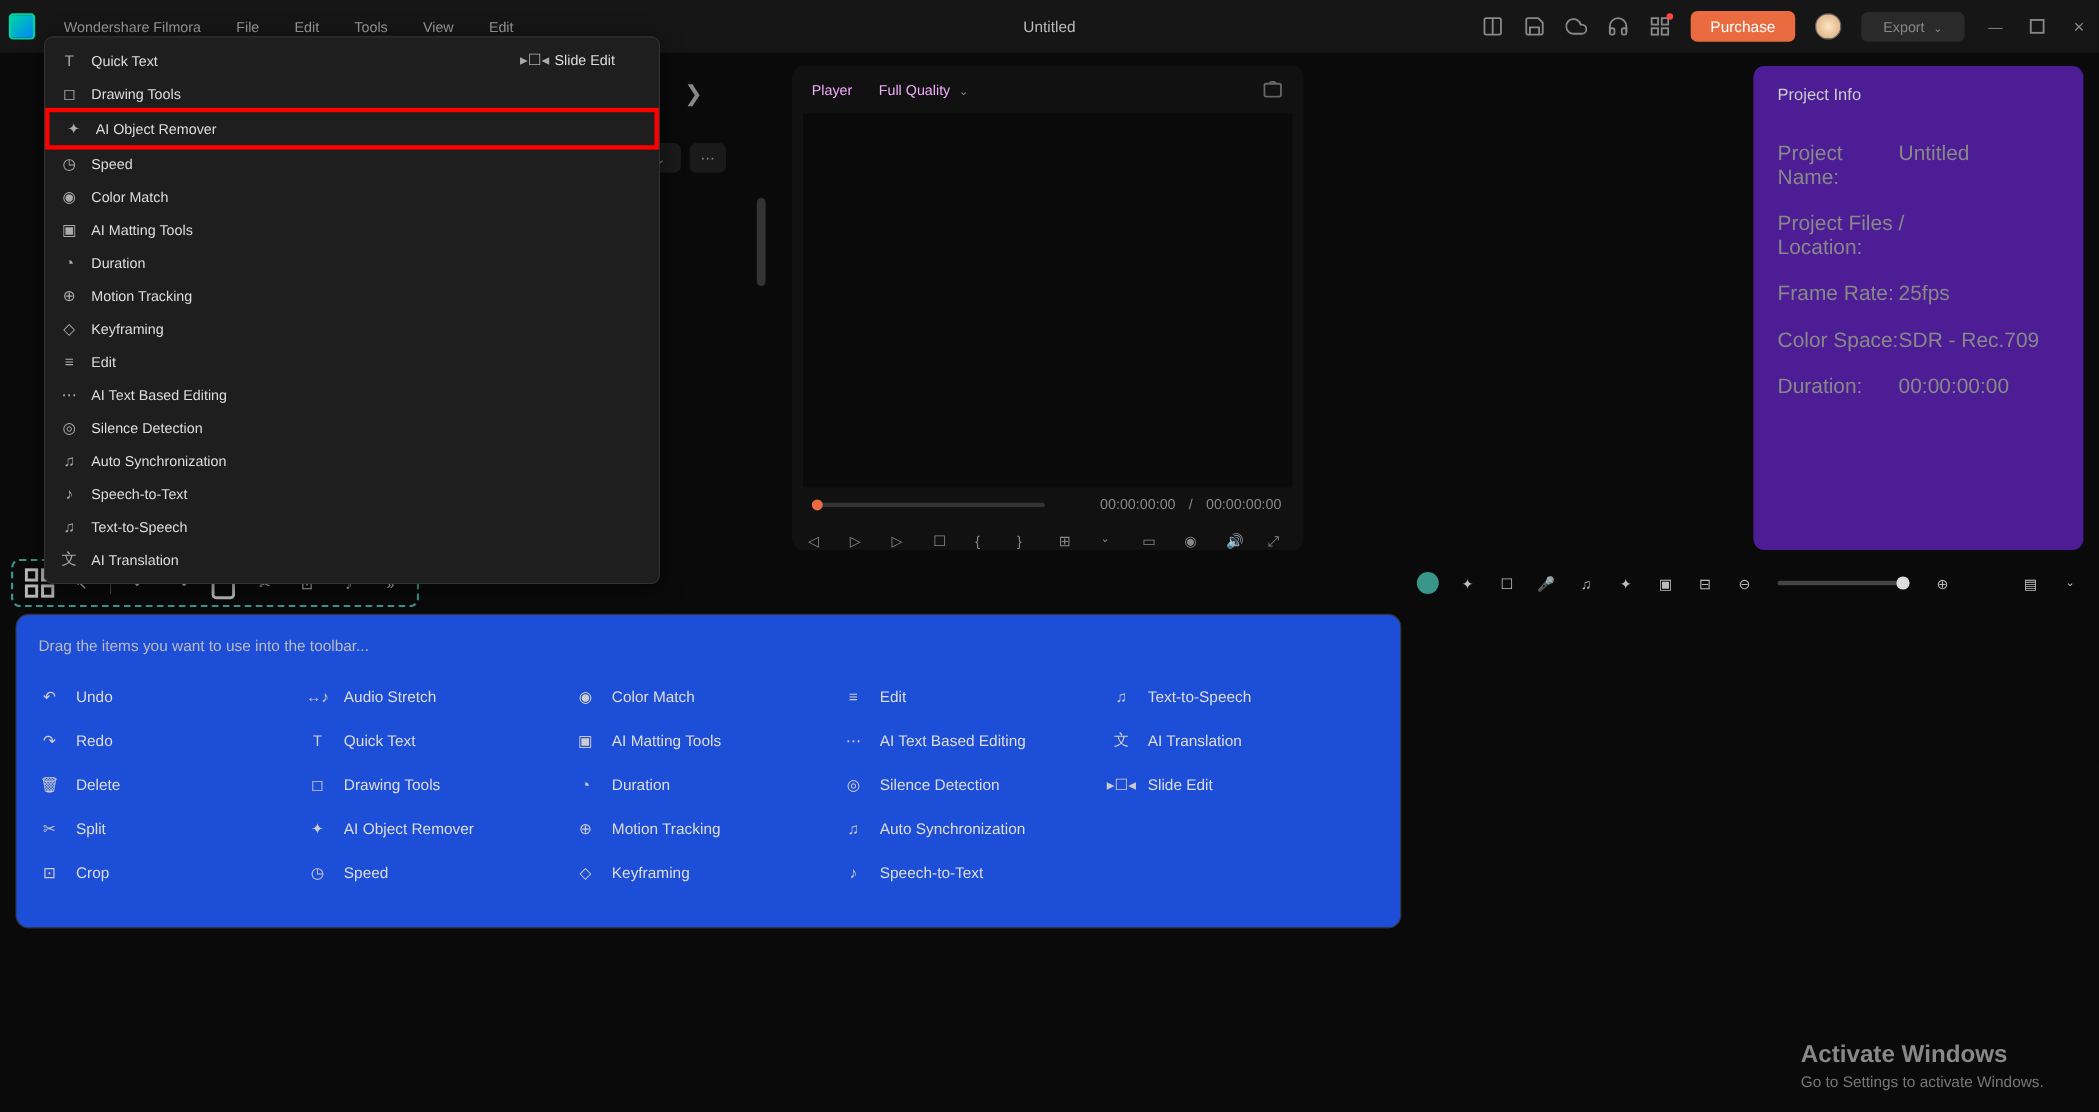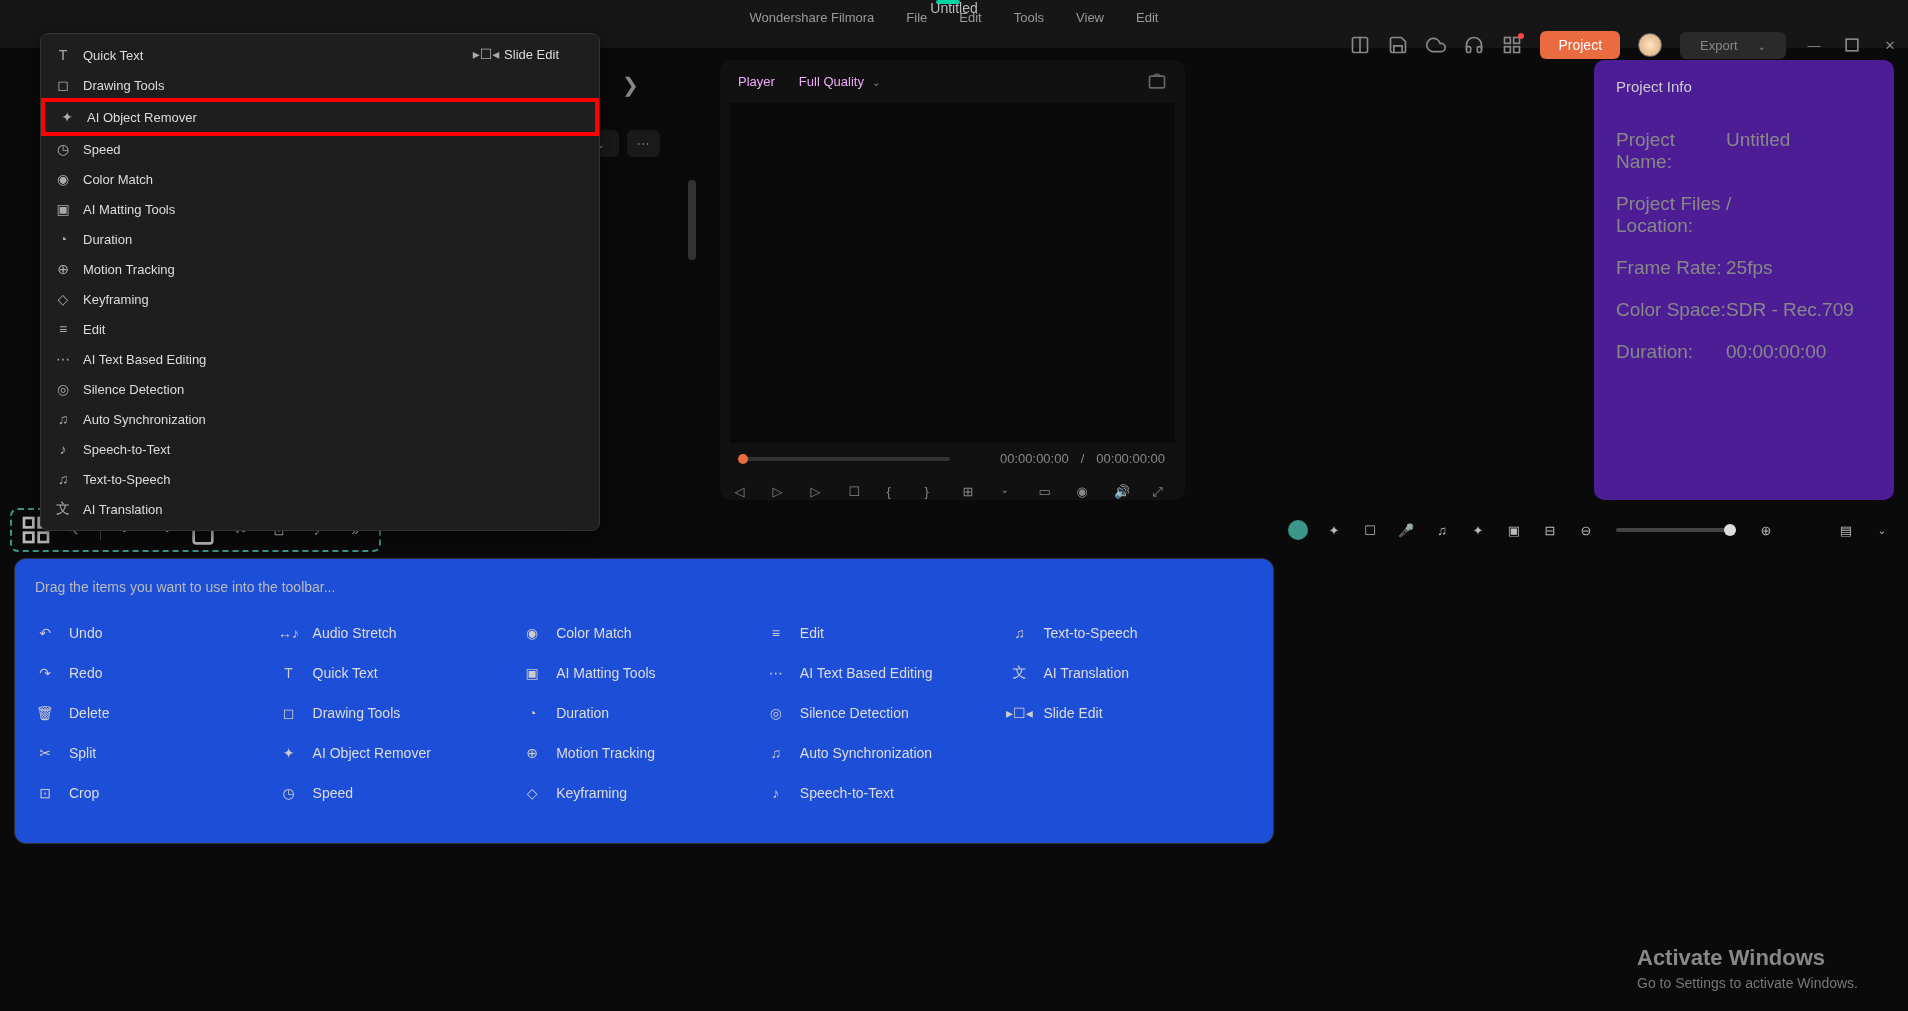--- a/index.html
+++ b/index.html
@@ -16,21 +16,20 @@
     
     
     .menubar {
       height: 48px;
       display: flex;
       align-items: center;
       padding: 0 8px;
       background: #161616;
       position: relative;
       z-index: 1;
-      flex-direction: column;
     }
     .app-logo {
       width: 24px; height: 24px;
       background: linear-gradient(135deg, #00d4a0, #0088ff);
       border-radius: 4px;
       margin-right: 12px;
       border: 2px solid #00d4a0;
     }
     .menubar-items { display: flex; gap: 4px; }
     .menubar-item { padding: 6px 14px; color: #999; cursor: pointer; }
@@ -68,21 +67,21 @@
       background: radial-gradient(circle, #ffe5c4, #d4a574);
       border: 1px solid #666;
     }
     .export-btn {
       background: #2a2a2a;
       color: #888;
       padding: 6px 20px;
       border-radius: 6px;
       display: flex;
       align-items: center;
-      gap: 20px;
+      gap: 8px;
       cursor: pointer;
     }
     .notif-dot {
       position: absolute;
       top: -2px; right: -2px;
       width: 6px; height: 6px;
       background: #ff4444;
       border-radius: 50%;
     }
     
@@ -442,21 +441,21 @@
       </div>
     <div class="menubar-icon" style="position:relative">
         <svg viewBox="0 0 24 24" fill="none" stroke="currentColor" stroke-width="2">
           <rect x="3" y="3" width="7" height="7"></rect>
           <rect x="14" y="3" width="7" height="7"></rect>
           <rect x="3" y="14" width="7" height="7"></rect>
           <rect x="14" y="14" width="7" height="7"></rect>
         </svg>
         <span class="notif-dot"></span>
       </div>
-    <div class="purchase-btn">Project</div>
+    <div class="purchase-btn">Purchase</div>
     <div class="avatar"></div>
     <div class="export-btn">
         <span>Export</span>
         <span class="chevron"></span>
       </div>
     <div class="menubar-icon">—</div>
     <div class="menubar-icon">
         <svg viewBox="0 0 24 24" fill="none" stroke="currentColor" stroke-width="2">
           <rect x="5" y="5" width="14" height="14"></rect>
         </svg>

